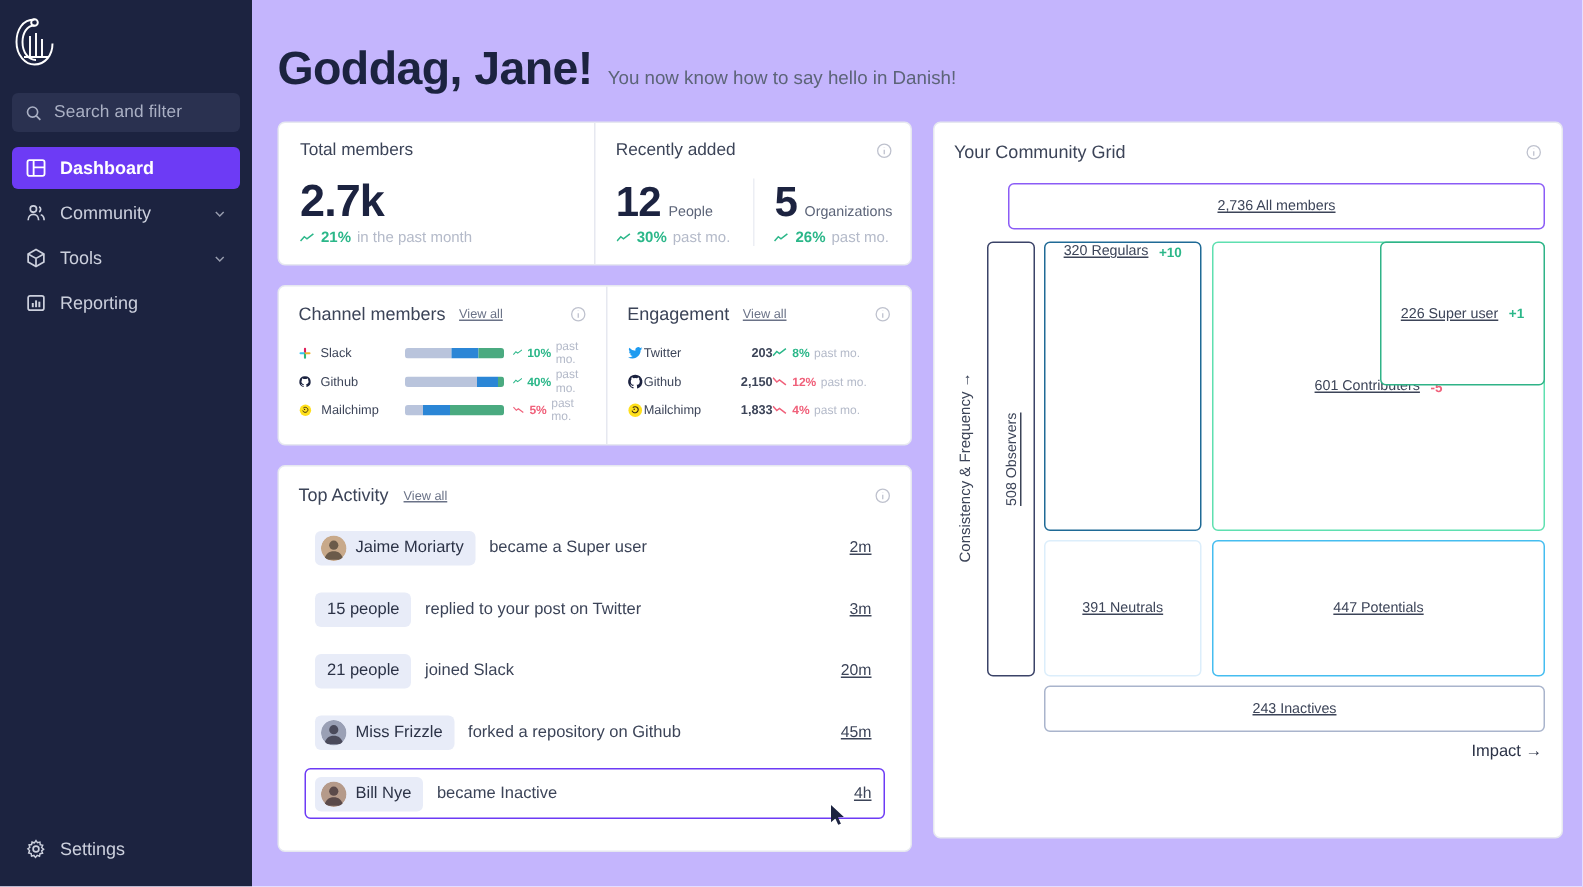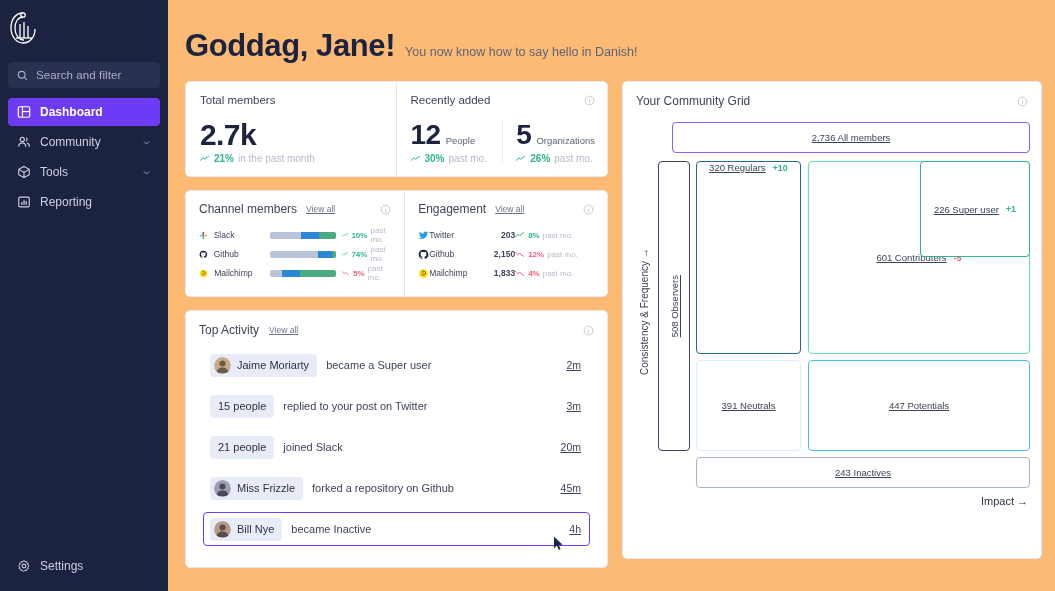--- a/index.html
+++ b/index.html
@@ -57,21 +57,21 @@
     display: flex; align-items: center;
     padding: 0 17px; gap: 9px;
     color: #ccd0dd; font-size: 12px; height: 26px;
     cursor: pointer;
   }
   .settings .nico { width: 14px; height: 14px; flex: 0 0 14px; }
 
   
   .main {
     flex: 1 1 auto; height: 591px;
-    background: #fdba74;
+    background: #c4b5fd;
     padding: 28px 10px 0 17px;
     position: relative;
   }
   .greeting { display: flex; align-items: baseline; gap: 10px; margin-bottom: 17px; }
   .greeting h1 {
     font-size: 31px; color: #1c2340; font-weight: bold; letter-spacing: -.4px;
   }
   .greeting .sub { font-size: 12.5px; color: #5c6478; }
 
   .columns { display: flex; gap: 14px; align-items: flex-start; }
@@ -374,21 +374,21 @@
                   <span class="chan-name">Github</span>
                   <div class="bar">
                     <i style="width: 73%; background: rgb(185, 196, 220);"></i>
                     <i style="width: 22%; background: rgb(43, 134, 214);"></i>
                     <i style="width: 5%; background: rgb(74, 170, 128);"></i>
                   </div>
                   <div class="chan-trend">
                     <svg viewBox="0 0 14 9" width="10" height="10">
                       <polyline points="0.5,7.5 4,3.5 6.5,5.5 12.5,0.8" fill="none" stroke="#2bb789" stroke-width="1.4"></polyline>
                     </svg>
-                    <span style="font-weight: bold; color: rgb(43, 183, 137);">74%</span>
+                    <span style="font-weight: bold; color: rgb(43, 183, 137);">40%</span>
                     <span style="color: rgb(180, 186, 201);">past mo.</span>
                   </div>
                 </div>
                 <div class="chan-row">
                   <svg viewBox="0 0 16 16" width="11" height="11">
                     <circle cx="8" cy="8" r="6.6" fill="#ffe01b"></circle>
                     <path d="M5.6 5.4 C7 4.1 9.6 4.4 10.6 6.2 C11.4 7.7 10.5 9.6 9 10.2 C7.3 10.9 5.3 10 4.9 8.3" fill="none" stroke="#3d2b12" stroke-width="1.1"></path>
                     <circle cx="7" cy="7" r="0.8" fill="#3d2b12"></circle>
                   </svg>
                   <span class="chan-name">Mailchimp</span>

